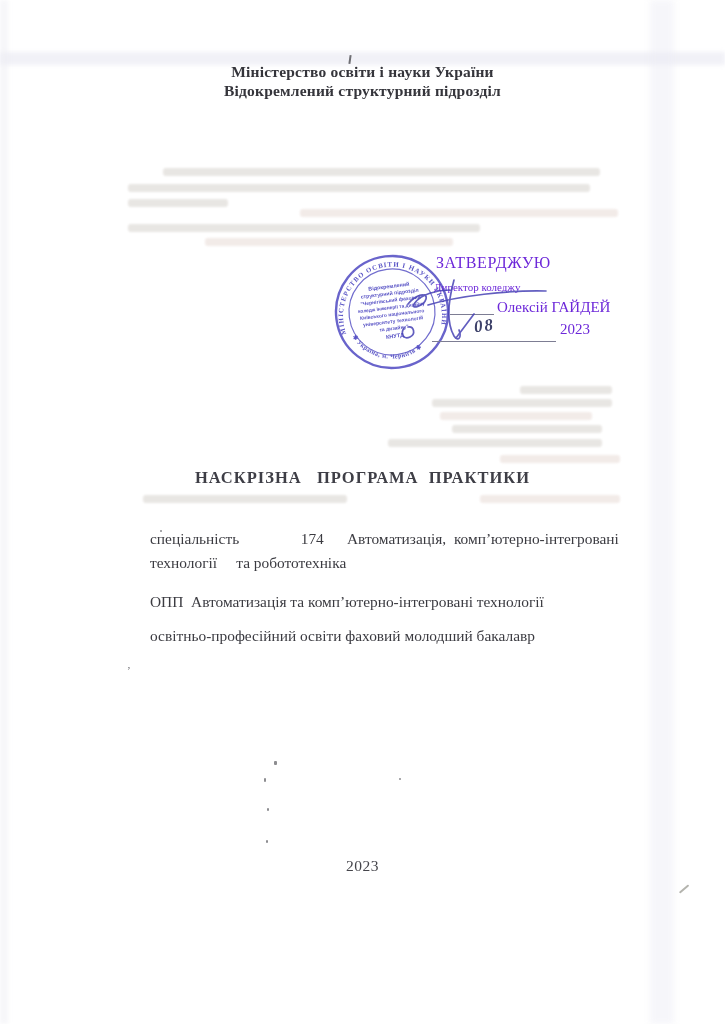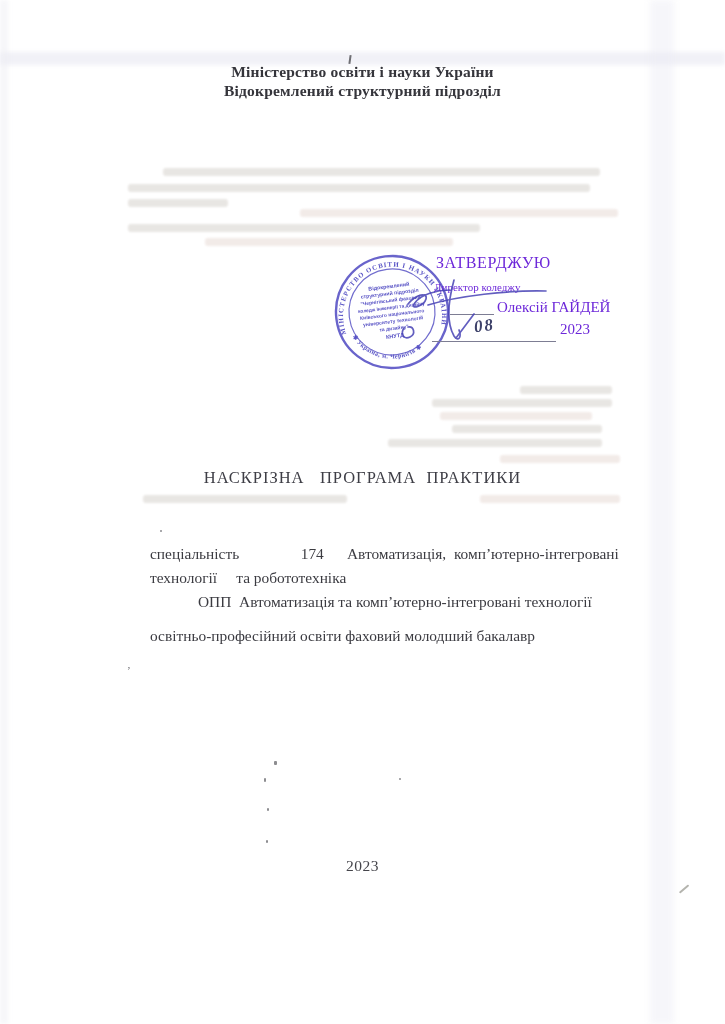--- a/index.html
+++ b/index.html
@@ -33,25 +33,25 @@
     color:#3d4169;transform:rotate(-7deg);letter-spacing:2px;}
   .uline{position:absolute;height:0;border-bottom:1.4px solid #7d7d93;}
 
   .stamp-wrap{position:absolute;left:332px;top:252px;width:120px;height:120px;
     transform:rotate(-7deg);opacity:.92;}
   .stamp-wrap svg{display:block;}
 
   .sig-wrap{position:absolute;left:398px;top:278px;width:175px;height:72px;}
 
   .doc-title{position:absolute;left:0;top:468px;width:725px;text-align:center;
-    font-size:16.5px;letter-spacing:1px;color:#3e3e46;font-weight:400;white-space:pre;}
+    font-size:16.5px;letter-spacing:1px;color:#3e3e46;font-weight:700;white-space:pre;}
 
-  .body-text{position:absolute;left:150px;top:542px;width:470px;
+  .body-text{position:absolute;left:150px;top:527px;width:470px;
     font-size:15.4px;line-height:24px;color:#3b3b41;white-space:pre-wrap;}
-  .para-opp{top:590px;margin-left:48px;}
+  .para-opp{top:590px;}
   .para-degree{top:624px;}
 
   .bottom-year{position:absolute;left:0;top:857px;width:725px;text-align:center;
     font-size:15.5px;color:#45454b;letter-spacing:.5px;}
 
   .speck{position:absolute;background:#8d8d90;border-radius:1px;}
   .mark-tick{position:absolute;left:349px;top:55px;width:1.6px;height:9px;
     background:#6f6f74;transform:rotate(8deg);}
   .mark-comma{position:absolute;left:127px;top:664px;font-size:11px;color:#606066;}
   .mark-slash{position:absolute;left:678px;top:888px;width:12px;height:1.8px;

